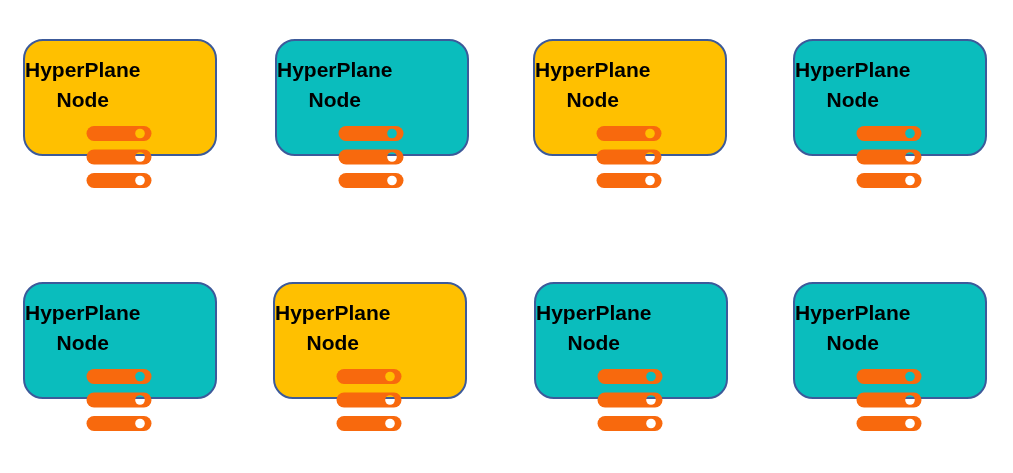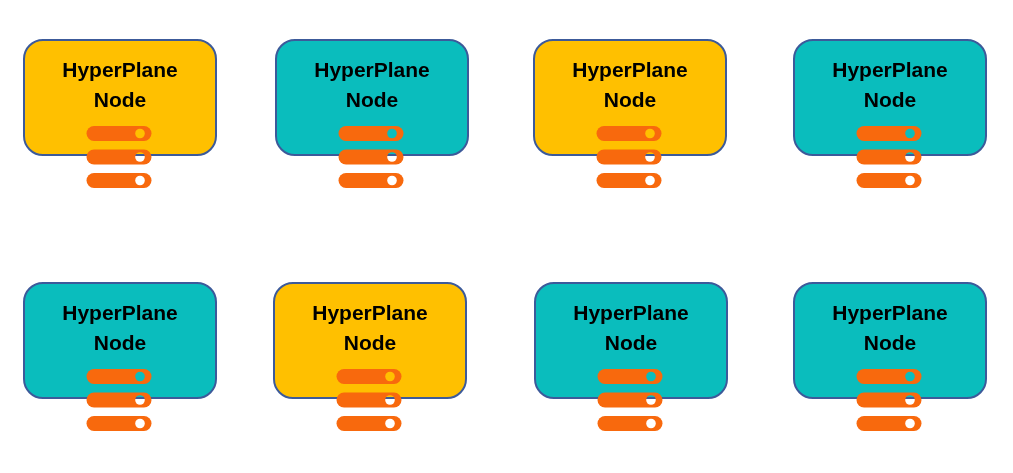--- a/index.html
+++ b/index.html
@@ -24,21 +24,20 @@
     position: absolute;
     left: 0;
     top: 0;
     width: 194px;
     height: 117px;
     box-sizing: border-box;
     border: 2.5px solid #3c5a9a;
     border-radius: 20px;
     display: flex;
     align-items: flex-start;
-    justify-content: center;
   }
   .node-label {
     margin-top: 14px;
     font-size: 21px;
     line-height: 30px;
     font-weight: bold;
     color: #000000;
     text-align: center;
     white-space: pre-line;
     letter-spacing: 0px;

